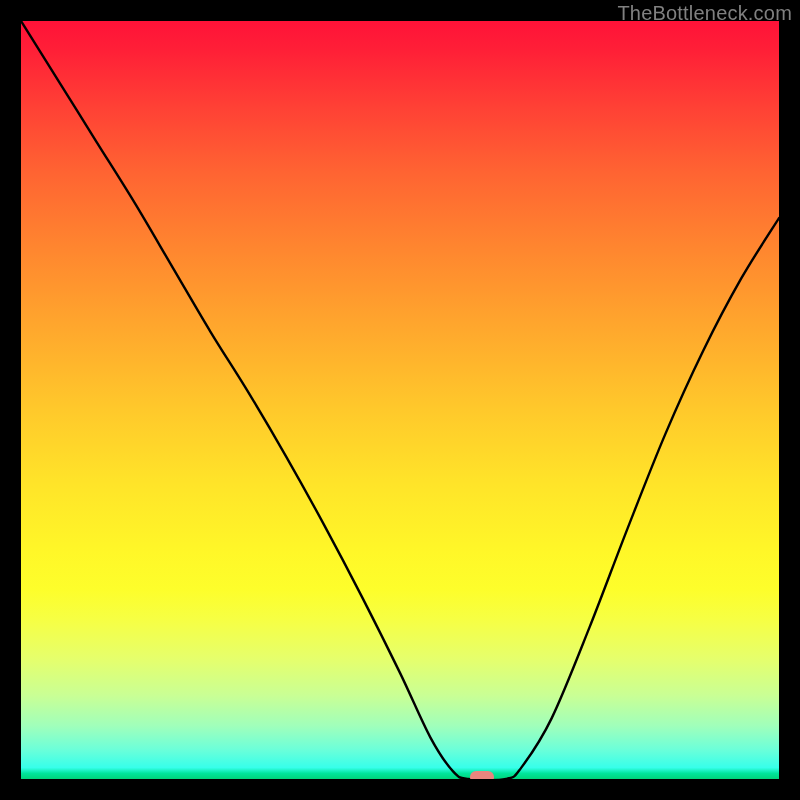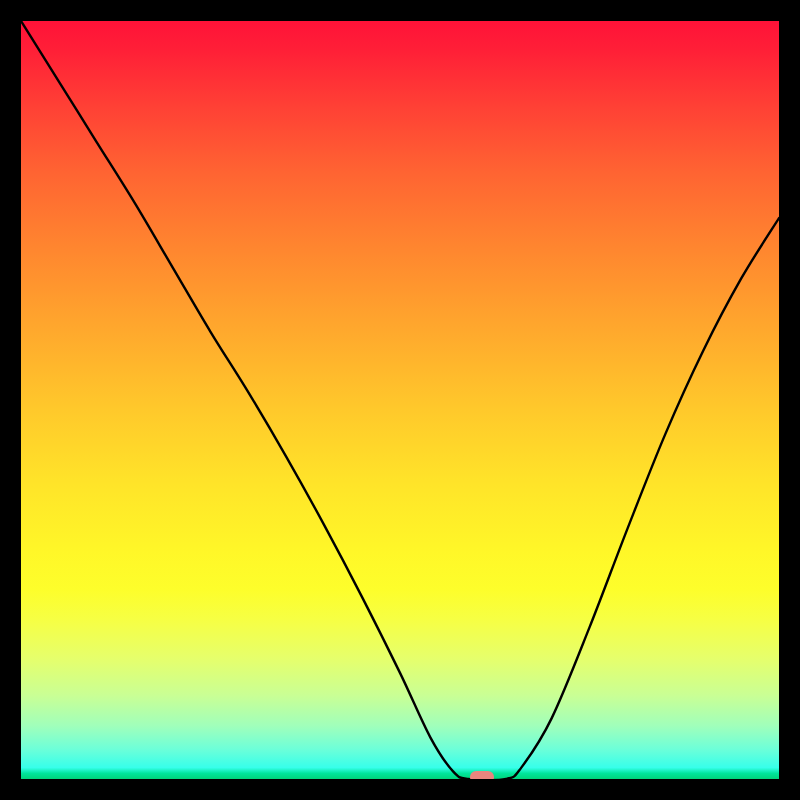--- a/index.html
+++ b/index.html
@@ -70,20 +70,21 @@
     border-radius: 6px;
     background: #e9857e;
     transform: translate(-50%, -50%);
     z-index: 5;
   }
 </style>
 </head>
 <body>
 
 <div class="frame">
+  <div class="watermark">TheBottleneck.com</div>
   <div class="plot">
     <div class="gradient"></div>
     <svg class="curve" viewBox="0 0 758 758" preserveAspectRatio="none">
       <path id="curve-path" fill="none" stroke="#000" stroke-width="2.4" stroke-linecap="round" stroke-linejoin="round" d="M 0.00 0.00 C 6.32 10.11, 25.27 40.43, 37.90 60.64 C 50.53 80.85, 63.17 101.07, 75.80 121.28 C 88.43 141.49, 101.07 161.07, 113.70 181.92 C 126.33 202.76, 138.97 224.87, 151.60 246.35 C 164.23 267.83, 176.87 289.94, 189.50 310.78 C 202.13 331.63, 214.77 350.58, 227.40 371.42 C 240.03 392.26, 252.67 413.74, 265.30 435.85 C 277.93 457.96, 290.57 480.70, 303.20 504.07 C 315.83 527.44, 328.47 551.45, 341.10 576.08 C 353.73 600.72, 367.63 628.51, 379.00 651.88 C 390.37 675.25, 400.48 699.89, 409.32 716.31 C 418.16 732.73, 425.74 743.47, 432.06 750.42 C 438.38 757.37, 438.38 756.74, 447.22 758.00 C 456.06 759.26, 476.28 759.89, 485.12 758.00 C 493.96 756.11, 492.70 756.74, 500.28 746.63 C 507.86 736.52, 519.23 720.73, 530.60 697.36 C 541.97 673.99, 555.87 637.98, 568.50 606.40 C 581.13 574.82, 593.77 540.07, 606.40 507.86 C 619.03 475.64, 631.67 442.80, 644.30 413.11 C 656.93 383.42, 669.57 355.63, 682.20 329.73 C 694.83 303.83, 707.47 279.83, 720.10 257.72 C 732.73 235.61, 751.68 207.19, 758.00 197.08"></path>
     </svg>
     <div class="marker" id="marker" style="left: 460.864px; top: 755.726px; background: rgb(233, 133, 126);"></div>
   </div>
 </div>
 
 </body></html>

